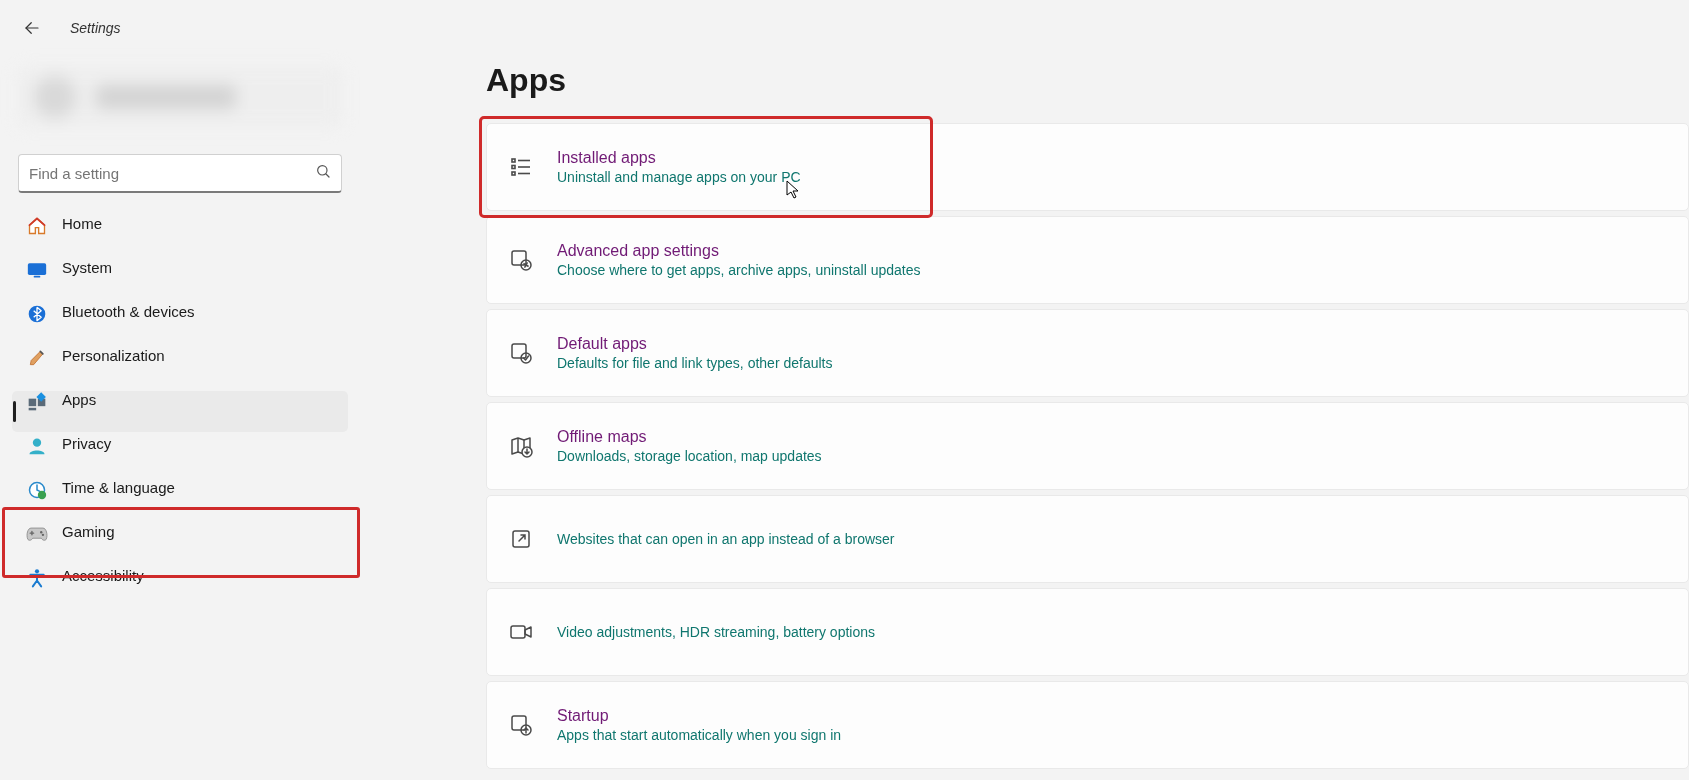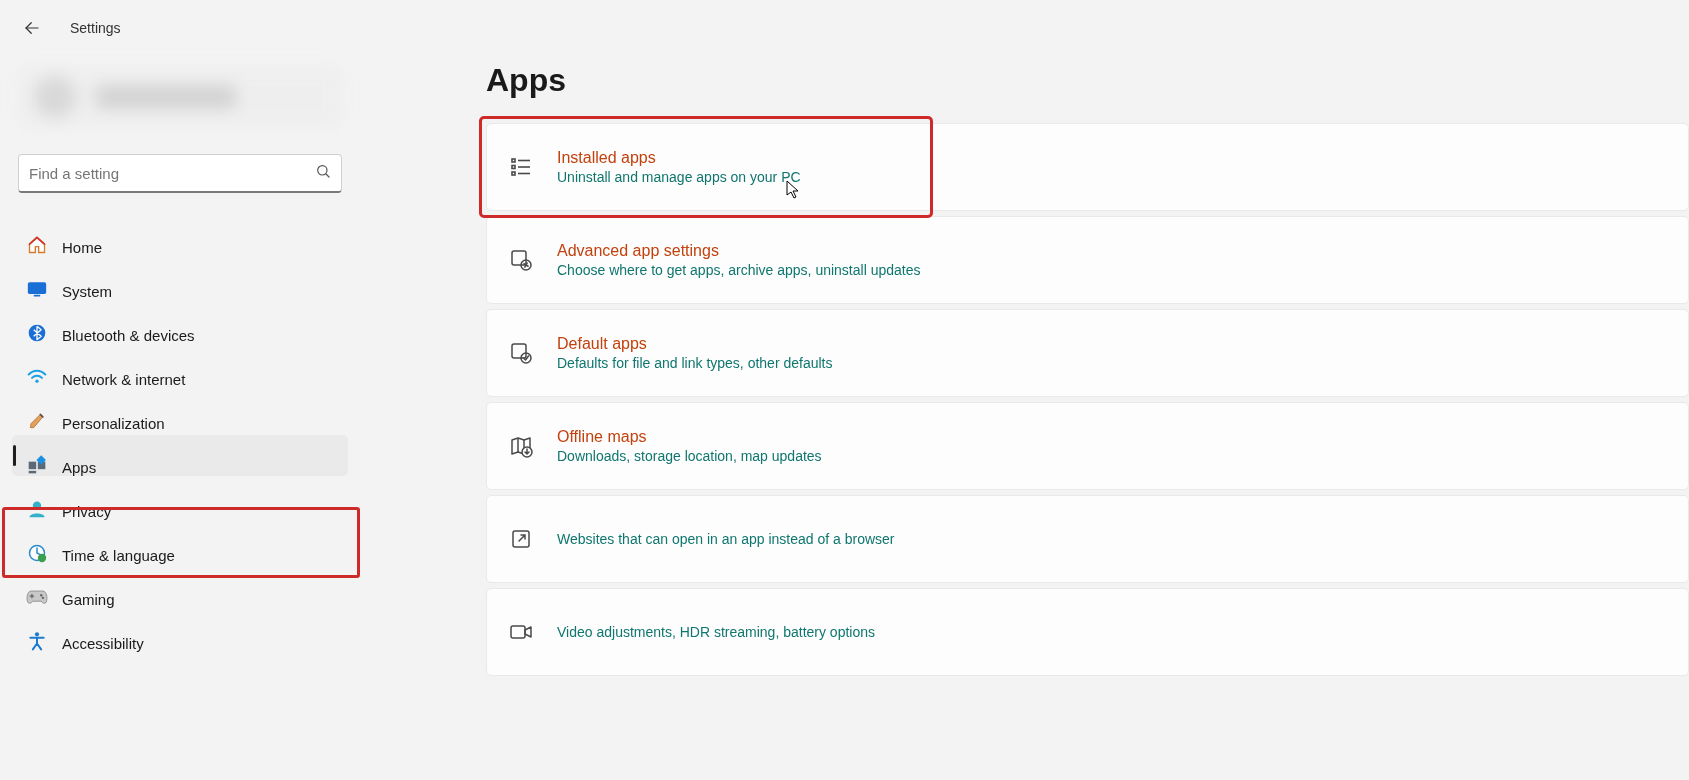--- a/index.html
+++ b/index.html
@@ -17,20 +17,21 @@
     height: 780px;
     position: relative;
   }
   
   .header {
     display: flex;
     align-items: center;
     height: 56px;
     padding-left: 18px;
     gap: 24px;
+    font-style: italic;
   }
   .back-btn {
     width: 28px; height: 28px;
     display: flex; align-items: center; justify-content: center;
     color: #333;
   }
   .win-title {
     font-size: 14px;
     color: #333;
   }
@@ -86,21 +87,21 @@
   .search-box .search-ic {
     color: #555;
   }
   .nav-list {
     list-style: none;
     margin: 0;
     padding: 0 12px;
   }
   .nav-item {
     display: flex;
-    align-items: flex-end;
+    align-items: flex-start;
     height: 41px;
     padding-left: 14px;
     border-radius: 5px;
     margin: 3px 0;
     gap: 14px;
     color: #1a1a1a;
     font-size: 15px;
     cursor: default;
   }
   .nav-item .icon-slot {
@@ -160,21 +161,21 @@
     padding: 8px 20px;
     gap: 22px;
   }
   .card .card-icon {
     width: 28px; height: 28px;
     display: flex; align-items: center; justify-content: center;
     color: #4a4a4a;
   }
   .card .card-text .card-title {
     font-size: 16px;
-    color: #c2410c;
+    color: #701a75;
     line-height: 1.35;
   }
   .card .card-text .card-sub {
     font-size: 14px;
     color: #0f766e;
     line-height: 1.35;
   }
   .highlight-card {
     position: absolute;
     border: 3px solid #cf2a2a;
@@ -243,30 +244,20 @@
       <li class="nav-item">
         <span class="icon-slot">
           <svg width="20" height="20" viewBox="0 0 24 24">
               <circle cx="12" cy="12" r="10" fill="#1a6fd6"></circle>
               <path d="M12 4 L17 8 L8 16 M8 8 L17 16 L12 20 L12 4" fill="none" stroke="#fff" stroke-width="1.6" stroke-linejoin="round"></path>
             </svg>
         </span>
         <span>Bluetooth &amp; devices</span>
       </li>
 
-      <li class="nav-item">
-        <span class="icon-slot">
-          <svg width="20" height="16" viewBox="0 0 24 18">
-              <path d="M2 6 C8 0 16 0 22 6" fill="none" stroke="#1aa0e6" stroke-width="2.4" stroke-linecap="round"></path>
-              <path d="M6 10 C9.5 6.5 14.5 6.5 18 10" fill="none" stroke="#1aa0e6" stroke-width="2.4" stroke-linecap="round"></path>
-              <circle cx="12" cy="14" r="2" fill="#1aa0e6"></circle>
-            </svg>
-        </span>
-        <span>Network &amp; internet</span>
-      </li>
 
       <li class="nav-item">
         <span class="icon-slot">
           <svg width="20" height="20" viewBox="0 0 24 24">
               <path d="M4 20 L8 20 L19 7 L16 4 L5 15 Z" fill="#e0a060" stroke="#c07030" stroke-width="1"></path>
               <path d="M16 4 L19 7" stroke="#555" stroke-width="2" stroke-linecap="round"></path>
             </svg>
         </span>
         <span>Personalization</span>
       </li>
@@ -415,20 +406,33 @@
           <svg width="24" height="20" viewBox="0 0 24 20" fill="none" stroke="currentColor" stroke-width="1.5" stroke-linejoin="round">
               <rect x="2" y="4" width="14" height="12" rx="2"></rect>
               <path d="M16 8 L22 5 V15 L16 12 Z"></path>
             </svg>
         </span>
         <div class="card-text">
           <div class="card-sub">Video adjustments, HDR streaming, battery options</div>
         </div>
       </div>
 
+      <div class="card">
+        <span class="card-icon">
+          <svg width="24" height="24" viewBox="0 0 24 24" fill="none" stroke="currentColor" stroke-width="1.5" stroke-linecap="round">
+              <rect x="3" y="3" width="14" height="14" rx="2"></rect>
+              <circle cx="17" cy="17" r="5"></circle>
+              <path d="M17 20 V15 M15 17 L17 15 L19 17"></path>
+            </svg>
+        </span>
+        <div class="card-text">
+          <div class="card-title">Startup</div>
+          <div class="card-sub">Apps that start automatically when you sign in</div>
+        </div>
+      </div>
 
     </div>
 
     <div class="cursor" style="left:300px; top:124px;">
       <svg width="16" height="20" viewBox="0 0 16 20">
           <path d="M1 1 L1 15 L5 12 L8 18 L10 17 L7 11 L12 11 Z" fill="#fff" stroke="#000" stroke-width="1"></path>
         </svg>
     </div>
 
   </div>

